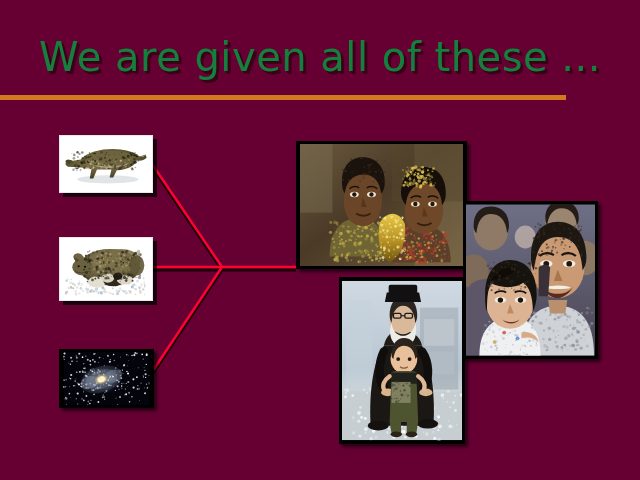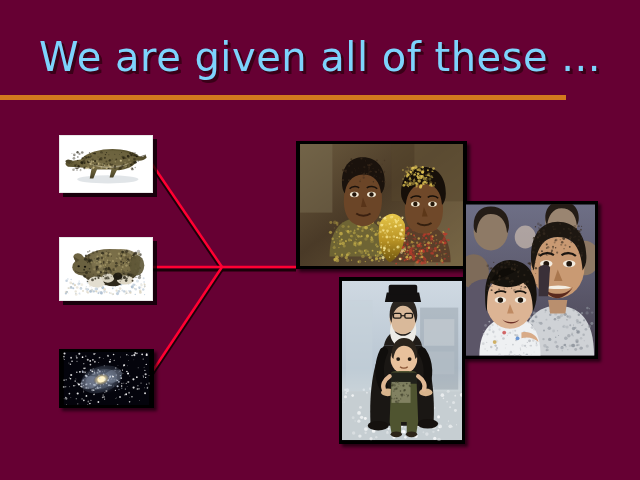--- a/index.html
+++ b/index.html
@@ -76,21 +76,21 @@
   }
 </style>
 </head>
 <body>
 
 <div id="slide">
 
   <div id="slide-bg" style="background: rgb(102, 0, 51);"></div>
 
   <div id="title-block">
-    <div id="slide-title" style="color: #7dd3fc; text-shadow: rgb(58, 0, 24) 2px 2px 0px, rgb(58, 0, 24) 3px 3px 0px;">We are given all of these ...</div>
+    <div id="slide-title" style="color: #15803d; text-shadow: rgb(58, 0, 24) 2px 2px 0px, rgb(58, 0, 24) 3px 3px 0px;">We are given all of these ...</div>
   </div>
   <div id="title-rule" style="background: rgb(210, 121, 30);"></div>
 
   <svg id="connectors" viewBox="0 0 640 480" preserveAspectRatio="none" aria-hidden="true">
       <line x1="152" y1="167" x2="222" y2="270" stroke="#1a0008" stroke-width="3"></line>
       <line x1="152" y1="270" x2="296" y2="270" stroke="#1a0008" stroke-width="3"></line>
       <line x1="152" y1="375" x2="222" y2="270" stroke="#1a0008" stroke-width="3"></line>
       <line x1="152" y1="164" x2="222" y2="267" stroke="#FF0033" stroke-width="2.5"></line>
       <line x1="152" y1="267" x2="296" y2="267" stroke="#FF0033" stroke-width="2.5"></line>
       <line x1="152" y1="372" x2="222" y2="267" stroke="#FF0033" stroke-width="2.5"></line>

